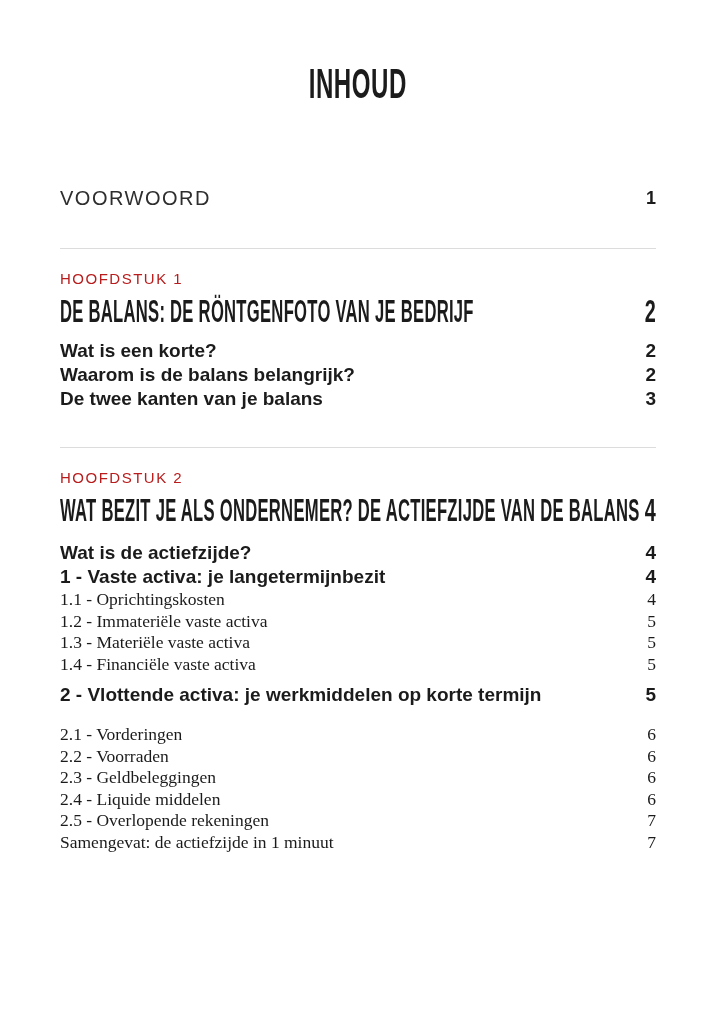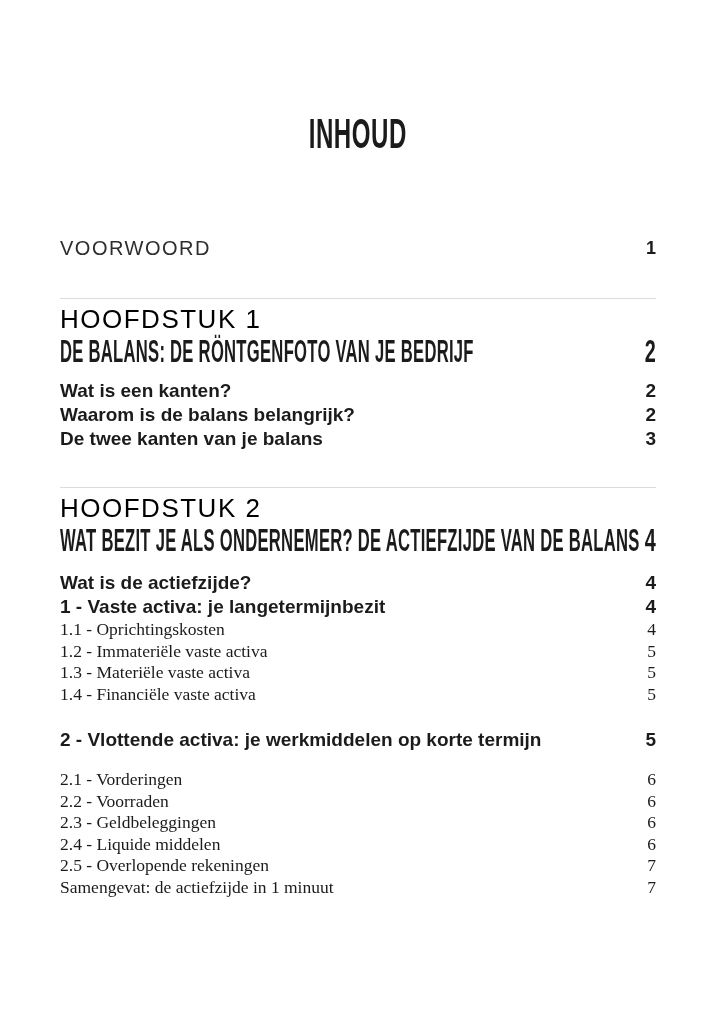--- a/index.html
+++ b/index.html
@@ -7,21 +7,21 @@
     position: relative;
     width: 716px;
     height: 1024px;
     background: #ffffff;
     overflow: hidden;
     font-family: "Liberation Sans", sans-serif;
     color: #1b1b1b;
   }
   .doc-title {
     margin: 0;
-    padding-top: 111px;
+    padding-top: 61px;
     line-height: 44px;
     text-align: center;
     font-size: 43px;
     font-weight: 700;
   }
   .title-inner {
     display: inline-block;
     letter-spacing: 1px;
     transform: scaleX(0.56);
     transform-origin: 50% 50%;
@@ -35,22 +35,22 @@
   
   .fm-row { margin-top: 81px; font-size: 20px; line-height: 24px;
             letter-spacing: 1.5px; font-weight: 400; color: #2e2e2e; }
   .fm-row .pg { font-weight: 700; font-size: 18px; letter-spacing: 0; color: #1b1b1b; }
 
   
   .rule { border: none; border-top: 1px solid #dcdcdc; margin: 38px 0 0 0; }
   .rule2 { margin-top: 36px; }
 
   
-  .kicker { margin-top: 9px; font-size: 26px; line-height: 22px;
-            letter-spacing: 1.5px; color: #000000; }
+  .kicker { margin-top: 19px; font-size: 15px; line-height: 22px;
+            letter-spacing: 1.5px; color: #b91c1c; }
 
   
   .ch-row { margin-top: 4px; height: 34px; line-height: 34px; }
   .cond {
     font-size: 32px; font-weight: 700; letter-spacing: 0.5px;
     transform: scaleX(0.52); transform-origin: 0 50%;
   }
   .cond-pg {
     font-size: 32px; font-weight: 700; line-height: 34px;
     transform: scaleX(0.62); transform-origin: 100% 50%;
@@ -61,21 +61,21 @@
   .bold-row .pg { font-size: 19px; }
 
   
   .serif-row { font-family: "Liberation Serif", serif; font-weight: 400;
                font-size: 17.5px; line-height: 21.5px; }
   .serif-row .pg { font-size: 17.5px; }
 
   
   .mt11 { margin-top: 11px; }
   .mt14 { margin-top: 14px; }
-  .mt8  { margin-top: 23px; }
+  .mt8  { margin-top: 8px; }
   .mt5  { }
   .mt3  { margin-top: 17px; }
   .mt0  { margin-top: 0; }
 </style>
 </head>
 <body>
 
 <div class="page">
 
   <h1 class="doc-title"><span class="title-inner">INHOUD</span></h1>
@@ -90,21 +90,21 @@
     <hr class="rule">
 
     <div class="kicker">HOOFDSTUK 1</div>
 
     <div class="row ch-row">
       <span class="lbl cond">DE BALANS: DE RÖNTGENFOTO VAN JE BEDRIJF</span>
       <span class="pg cond-pg">2</span>
     </div>
 
     <div class="row bold-row mt11">
-      <span class="lbl">Wat is een kanten?</span>
+      <span class="lbl">Wat is een korte?</span>
       <span class="pg">2</span>
     </div>
     <div class="row bold-row mt5">
       <span class="lbl">Waarom is de balans belangrijk?</span>
       <span class="pg">2</span>
     </div>
     <div class="row bold-row mt5">
       <span class="lbl">De twee kanten van je balans</span>
       <span class="pg">3</span>
     </div>

